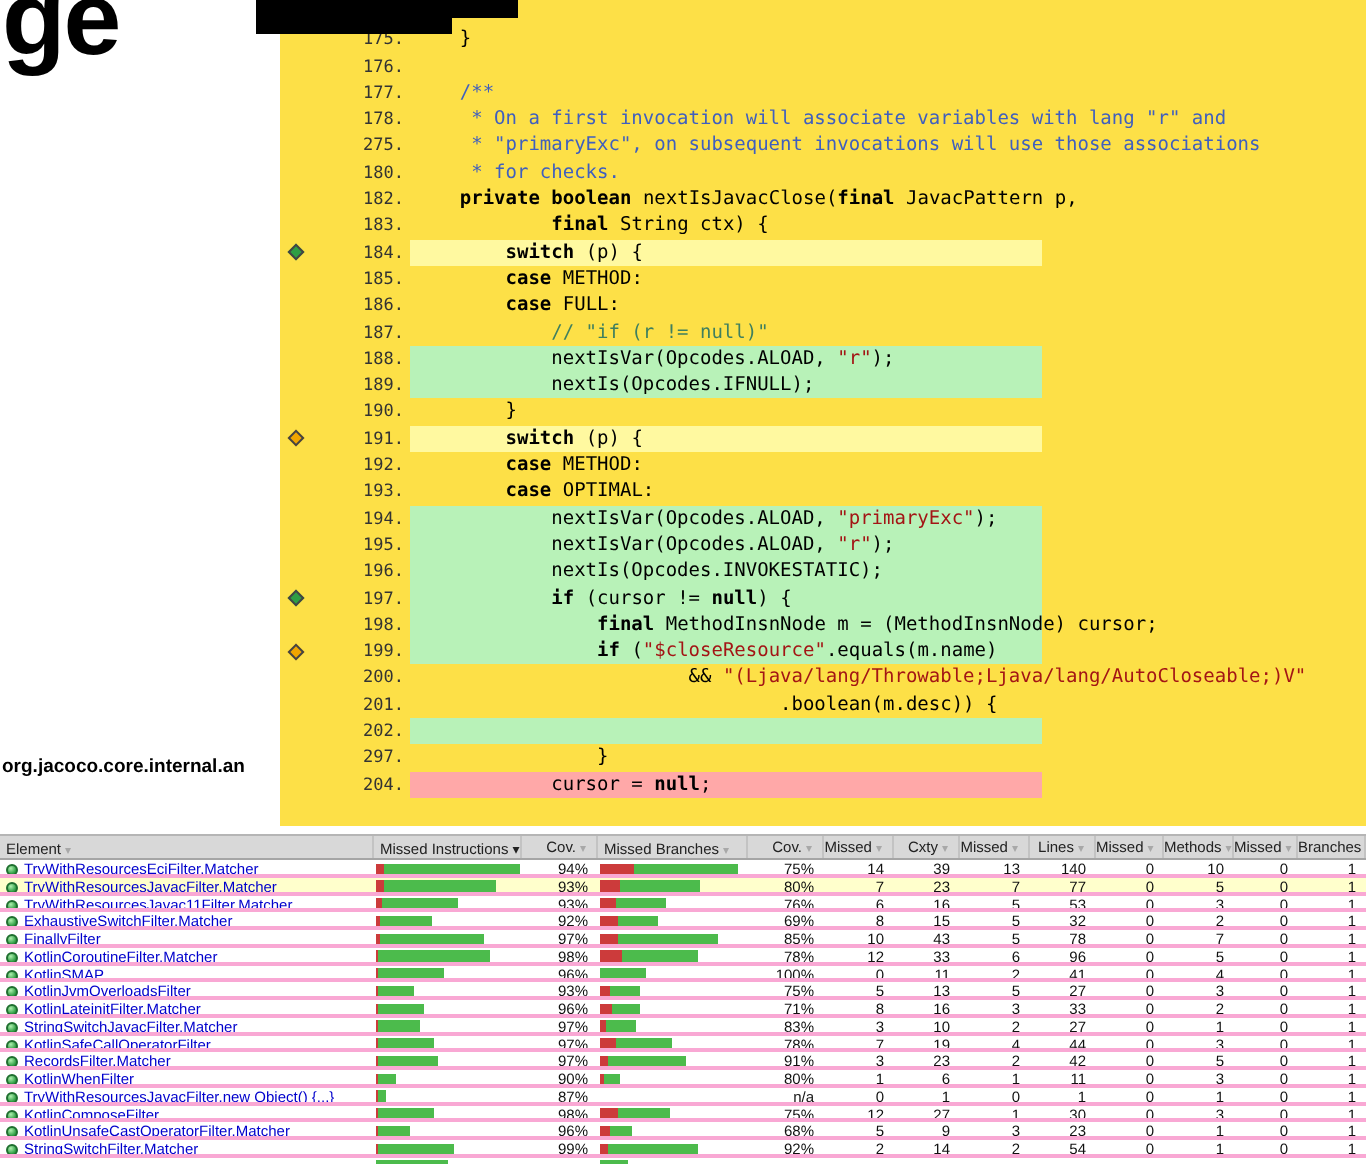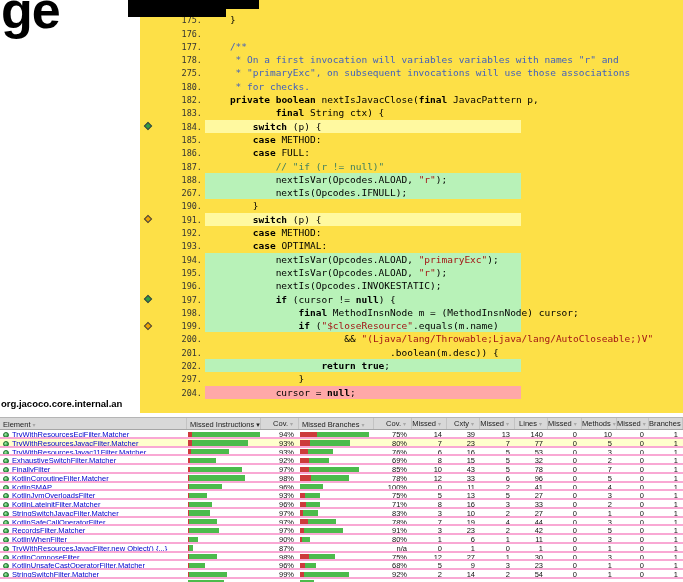--- a/index.html
+++ b/index.html
@@ -5,21 +5,21 @@
   * { margin:0; padding:0; box-sizing:border-box; }
   html,body { width:683px; height:582px; }
   body { font-family:"Liberation Sans", sans-serif; background:#fff; overflow:hidden; }
   #canvas { position:relative; width:683px; height:582px; overflow:hidden; background:#fff; }
 
   
   #heading { position:absolute; left:1px; top:-16px; font-size:52px; font-weight:bold;
              letter-spacing:-1px; line-height:52px; color:#000; z-index:4; }
 
   
-  #pkg { position:absolute; left:1px; top:398px; font-size:9.5px; font-weight:bold;
+  #pkg { position:absolute; left:1px; top:378px; font-size:9.5px; font-weight:bold;
          color:#000; z-index:1; white-space:nowrap; width:127px; overflow:hidden; }
 
   
   #code-pane { position:absolute; left:140px; top:0; width:555px; height:413px;
                background:#fde047; z-index:2; overflow:hidden; }
   .cl { position:relative; height:13.3px; }
   .band { position:absolute; left:65px; top:0; width:316px; height:13.3px; }
   .cov-full    { background:var(--covered,#b8f2b8); }
   .cov-partial { background:var(--partial,#fff9a0); }
   .cov-missed  { background:var(--missed,#ffa8a8); }
@@ -100,21 +100,21 @@
         <div class="cl">
     <span class="band cov-none"></span>
 
     <span class="ln">177.</span>
     <span class="src"><span class="cm">    /**</span></span>
   </div>
         <div class="cl">
     <span class="band cov-none"></span>
 
     <span class="ln">178.</span>
-    <span class="src"><span class="cm">     * On a first invocation will variables variables with names "r" and</span></span>
+    <span class="src"><span class="cm">     * On a first invocation will associate variables with lang "r" and</span></span>
   </div>
         <div class="cl">
     <span class="band cov-none"></span>
 
     <span class="ln">275.</span>
     <span class="src"><span class="cm">     * "primaryExc", on subsequent invocations will use those associations</span></span>
   </div>
         <div class="cl">
     <span class="band cov-none"></span>
 
@@ -159,21 +159,21 @@
   </div>
         <div class="cl">
     <span class="band cov-full"></span>
 
     <span class="ln">188.</span>
     <span class="src">            nextIsVar(Opcodes.ALOAD, <span class="str">"r"</span>);</span>
   </div>
         <div class="cl">
     <span class="band cov-full"></span>
 
-    <span class="ln">267.</span>
+    <span class="ln">189.</span>
     <span class="src">            nextIs(Opcodes.IFNULL);</span>
   </div>
         <div class="cl">
     <span class="band cov-none"></span>
 
     <span class="ln">190.</span>
     <span class="src">        }</span>
   </div>
         <div class="cl">
     <span class="band cov-partial"></span>
@@ -238,21 +238,20 @@
         <div class="cl">
     <span class="band cov-none"></span>
 
     <span class="ln">201.</span>
     <span class="src">                                .boolean(m.desc)) {</span>
   </div>
         <div class="cl">
     <span class="band cov-full"></span>
 
     <span class="ln">202.</span>
-    <span class="src">                    <span class="kw">return</span> <span class="kw">true</span>;</span>
   </div>
         <div class="cl">
     <span class="band cov-none"></span>
 
     <span class="ln">297.</span>
     <span class="src">                }</span>
   </div>
         <div class="cl">
     <span class="band cov-missed"></span>
 

